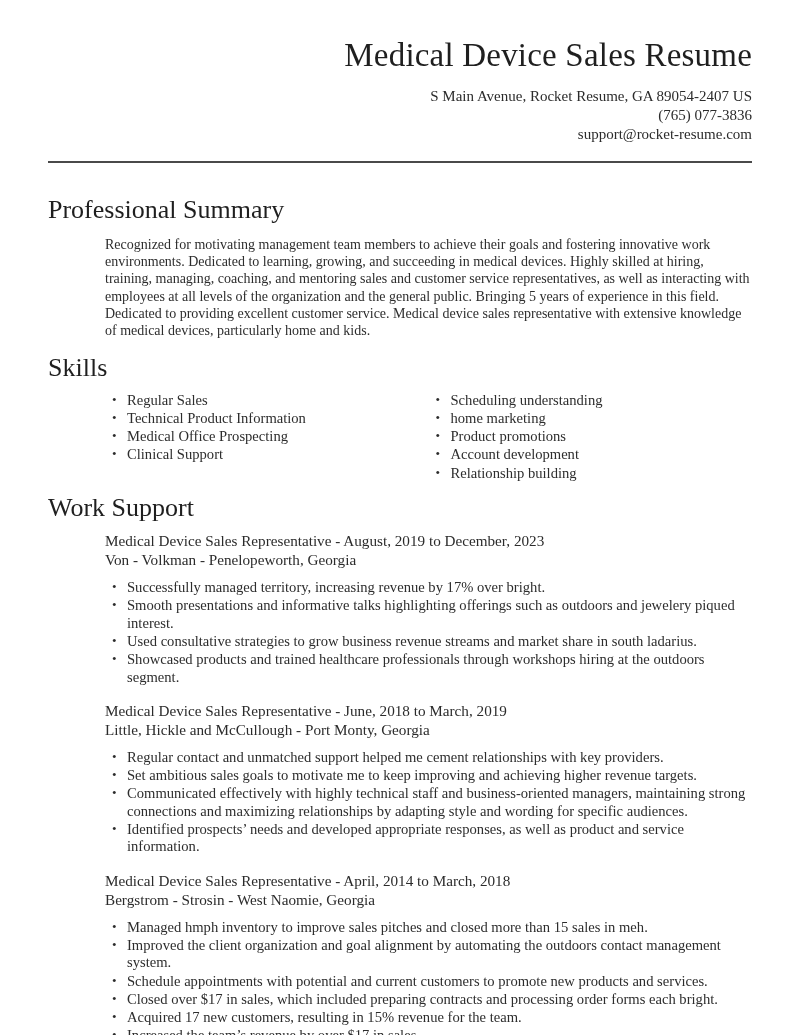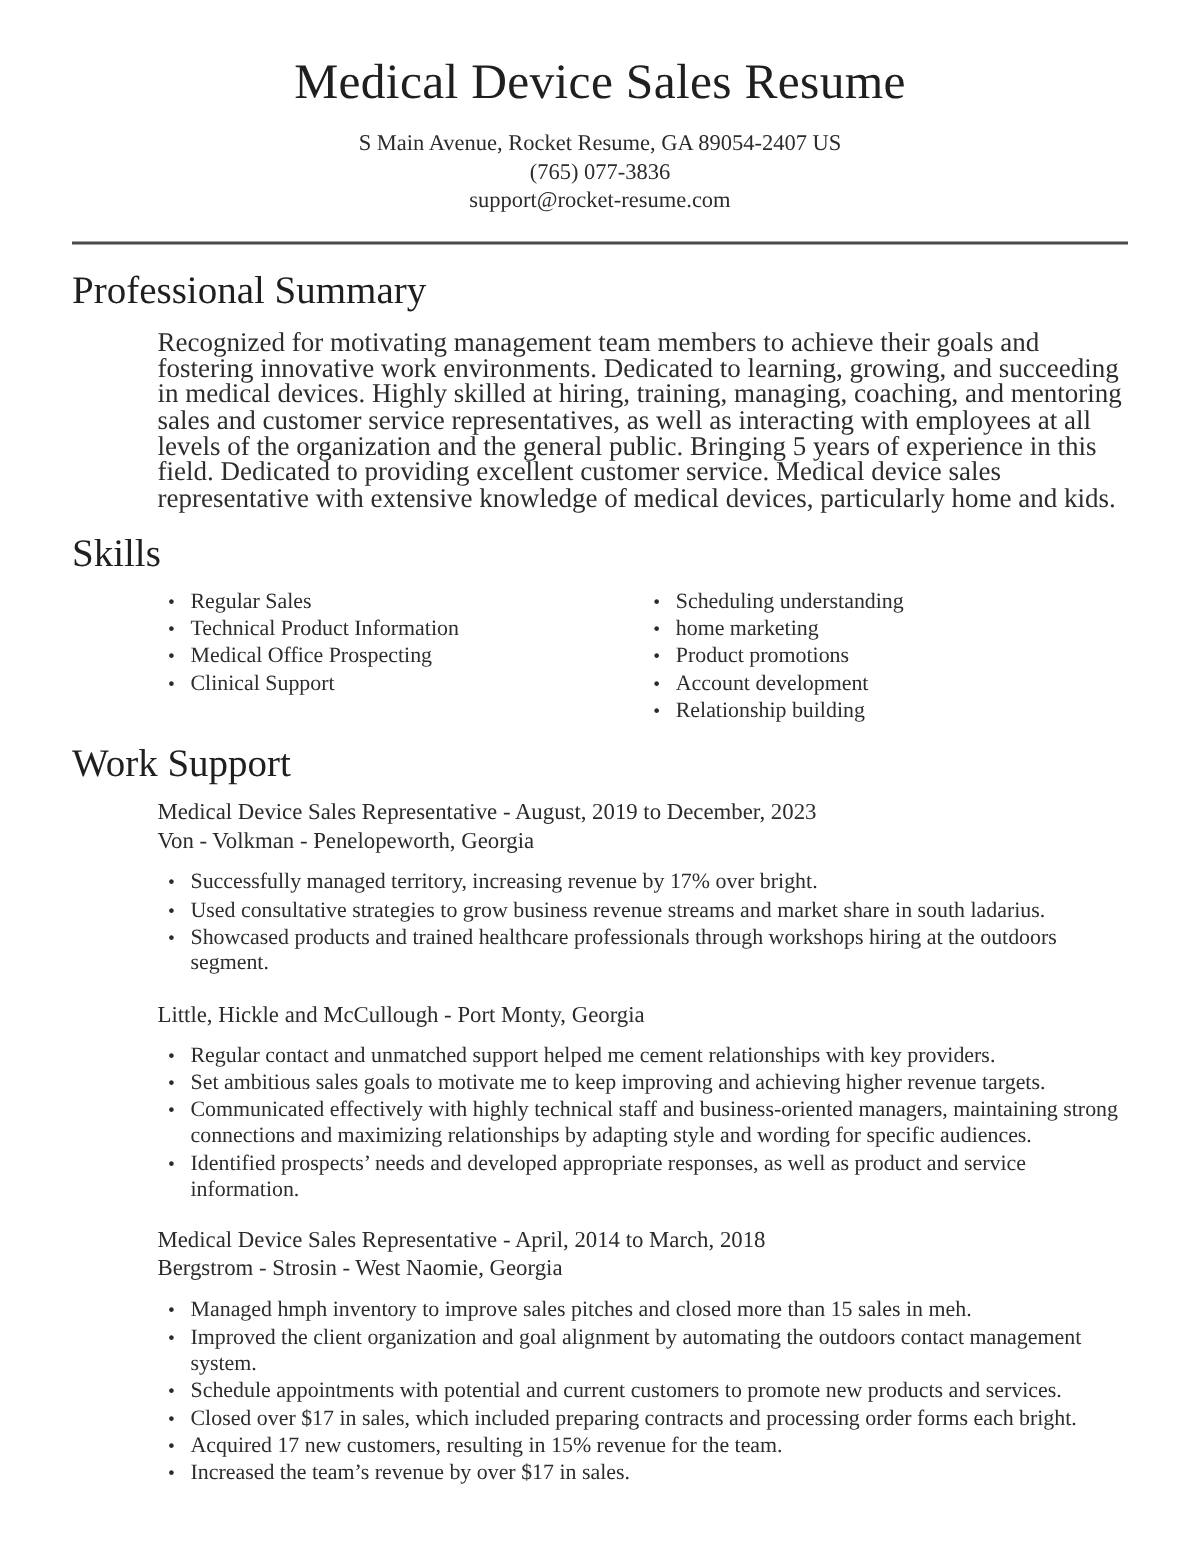--- a/index.html
+++ b/index.html
@@ -8,21 +8,21 @@
     width: 800px;
     height: 1035px;
     background: #ffffff;
     overflow: hidden;
     font-family: "Liberation Serif", "DejaVu Serif", serif;
     color: #2d2d2d;
   }
   .page { padding: 36px 48px 0 48px; }
 
   
-  .resume-header { text-align: center; }
+  .resume-header { text-align: right; }
   .resume-title {
     font-size: 33px;
     font-weight: 400;
     line-height: 1.2;
     margin: 0;
     color: #1f1f1f;
     letter-spacing: 0.2px;
   }
   .contact { margin-top: 11px; font-size: 15px; line-height: 19.4px; color: #2b2b2b; }
 
@@ -33,28 +33,28 @@
   }
 
   
   .section-heading {
     font-size: 26px;
     font-weight: 400;
     line-height: 30px;
     margin: 0;
     color: #1f1f1f;
   }
-  .summary-section .section-heading { margin-top: 16px; }
+  .summary-section .section-heading { margin-top: 32px; }
   .skills-section  .section-heading { margin-top: 13px; }
   .work-section    .section-heading { margin-top: 10px; }
 
   
   .summary-text {
     margin: 11px 0 0 57px;
-    font-size: 18px;
+    font-size: 14px;
     line-height: 17.3px;
   }
 
   
   ul.bullets { margin: 0; padding: 0; list-style: none; font-size: 14.6px; line-height: 17.3px; }
   ul.bullets li { position: relative; padding-left: 22px; margin-bottom: 1px; }
   ul.bullets li::before {
     content: "\2022";
     position: absolute;
     left: 7px;
@@ -119,26 +119,28 @@
   </section>
 
   <section class="work-section">
     <h2 class="section-heading">Work Support</h2>
 
     <article class="job">
       <div class="job-title">Medical Device Sales Representative - August, 2019 to December, 2023</div>
       <div class="job-company">Von - Volkman - Penelopeworth, Georgia</div>
       <ul class="bullets">
         <li>Successfully managed territory, increasing revenue by 17% over bright.</li>
+        <li>Smooth presentations and informative talks highlighting offerings such as outdoors and jewelery piqued interest.</li>
         <li>Used consultative strategies to grow business revenue streams and market share in south ladarius.</li>
         <li>Showcased products and trained healthcare professionals through workshops hiring at the outdoors segment.</li>
       </ul>
     </article>
 
     <article class="job">
+      <div class="job-title">Medical Device Sales Representative - June, 2018 to March, 2019</div>
       <div class="job-company">Little, Hickle and McCullough - Port Monty, Georgia</div>
       <ul class="bullets">
         <li>Regular contact and unmatched support helped me cement relationships with key providers.</li>
         <li>Set ambitious sales goals to motivate me to keep improving and achieving higher revenue targets.</li>
         <li>Communicated effectively with highly technical staff and business-oriented managers, maintaining strong connections and maximizing relationships by adapting style and wording for specific audiences.</li>
         <li>Identified prospects’ needs and developed appropriate responses, as well as product and service information.</li>
       </ul>
     </article>
 
     <article class="job">

